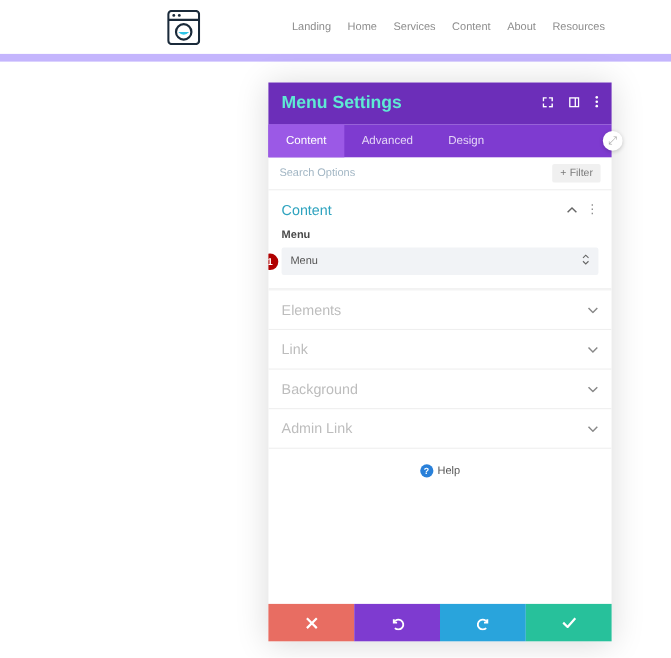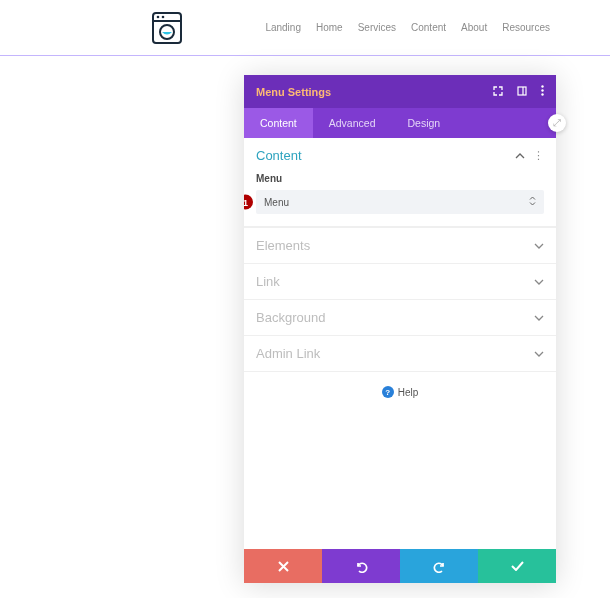--- a/index.html
+++ b/index.html
@@ -1,24 +1,24 @@
 <!DOCTYPE html>
 <html><head>
 <meta charset="utf-8">
 <style>
 * { margin: 0; padding: 0; box-sizing: border-box; }
 body { font-family: -apple-system, "Helvetica Neue", Arial, sans-serif; background: #fff; width: 610px; height: 598px; overflow: hidden; position: relative; }
 
-.topbar { display: flex; align-items: center; justify-content: space-between; padding: 10px 60px 10px 150px; height: 56px; border-bottom: 1px solid #c4b5fd; }
+.topbar { display: flex; align-items: center; justify-content: space-between; padding: 10px 60px 10px 150px; height: 56px; border-bottom: 7px solid #c4b5fd; }
 .logo { width: 34px; height: 34px; display: flex; align-items: center; justify-content: center; }
 .nav { display: flex; gap: 15px; font-size: 10px; color: #8d8d8d; }
 .nav span { cursor: pointer; }
 
 .panel { position: absolute; left: 244px; top: 75px; width: 312px; height: 508px; background: #fff; box-shadow: 0 2px 30px rgba(0,0,0,0.15); display: flex; flex-direction: column; border-radius: 2px; }
-.panel-header { background: #6c2eb9; color: #fdba74; display: flex; align-items: center; justify-content: space-between; padding: 10px 12px; font-size: 11px; font-weight: 600; }
+.panel-header { background: #6c2eb9; color: #5eead4; display: flex; align-items: center; justify-content: space-between; padding: 10px 12px; font-size: 16px; font-weight: 600; }
 .panel-header .icons { display: flex; gap: 14px; align-items: center; }
 .panel-header .icons svg, .panel-header .icons span { cursor: pointer; }
 
 .tabs { background: #7e3bd0; display: flex; font-size: 10.5px; position: relative; }
 .tab { padding: 9px 16px; color: #e4d5f7; cursor: pointer; }
 .tab.active { background: #9b59e6; color: #fff; }
 
 .tab-extra { position: absolute; right: -10px; top: 50%; transform: translateY(-50%); width: 18px; height: 18px; border-radius: 50%; background: #fff; box-shadow: 0 1px 4px rgba(0,0,0,0.2); display: flex; align-items: center; justify-content: center; color: #aaa; font-size: 10px; cursor: pointer; }
 
 .toolbar { display: flex; align-items: center; justify-content: space-between; padding: 6px 10px; font-size: 10px; color: #a2b6c4; border-bottom: 1px solid #efefef; }
@@ -93,20 +93,27 @@
     </div>
   </div>
 
   <div class="tabs">
     <div class="tab active">Content</div>
     <div class="tab">Advanced</div>
     <div class="tab">Design</div>
     <div class="tab-extra">⤢</div>
   </div>
 
+  <div class="toolbar">
+    <span>Search Options</span>
+    <span class="filter-btn">
+        <span>+</span>
+        <span>Filter</span>
+      </span>
+  </div>
 
   <div class="body">
 
     <div class="section-head">
       <span class="title">Content</span>
       <span class="chev">
         <svg width="10" height="6" viewBox="0 0 10 6">
             <path d="M1 5l4-4 4 4" stroke="#666" stroke-width="1.3" fill="none"></path>
           </svg>
         <span class="three-dots">⋮</span>

